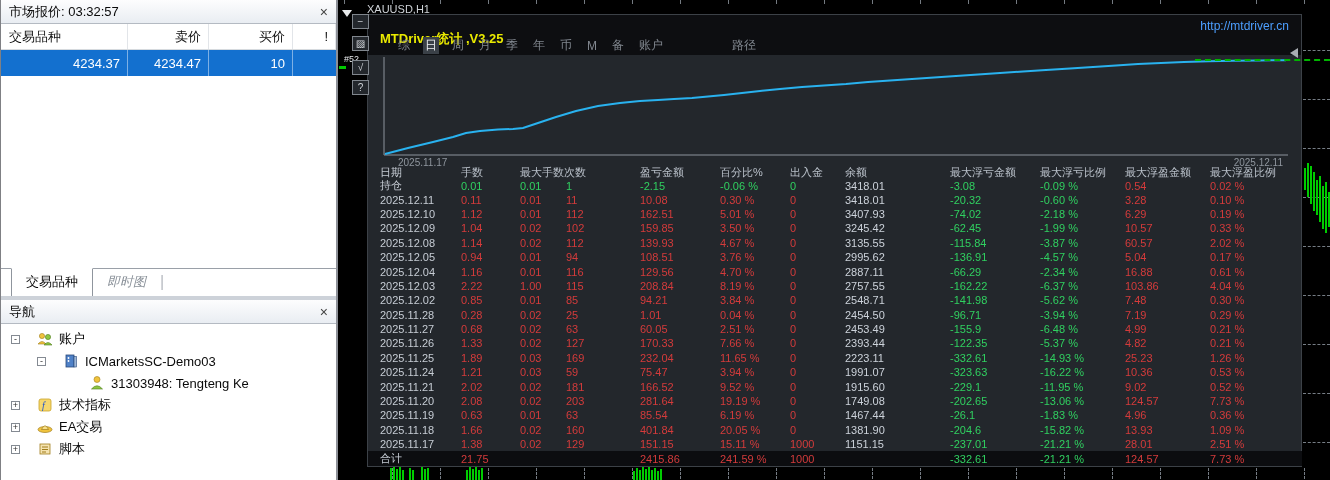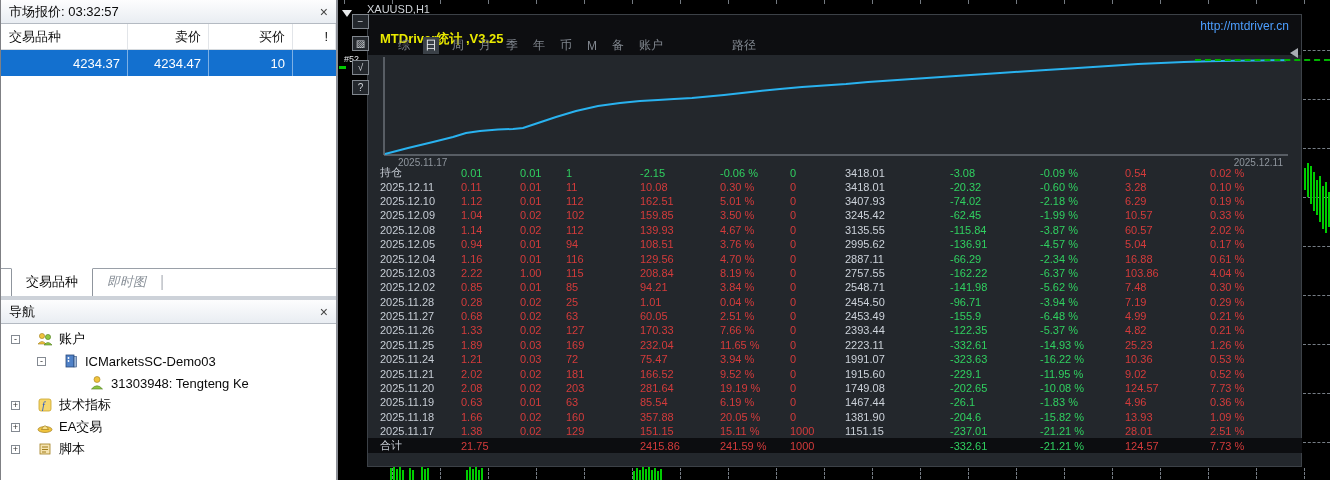--- a/index.html
+++ b/index.html
@@ -289,20 +289,33 @@
   <div class="stats-chart">
     <svg id="curve-svg" width="934" height="104" viewBox="0 0 934 104">
       <line x1="16" y1="4" x2="16" y2="102" stroke="#8d949c" stroke-width="1"></line>
       <line x1="16" y1="102" x2="920" y2="102" stroke="#8d949c" stroke-width="1"></line>
       <polyline id="equity-line" fill="none" stroke-width="2" stroke="#29b2ef" points="17,101 40,95 65,89 85,84 98,80 112,78 130,76.5 145,76 155,75 170,70 188,64 208,58 230,53 252,50 272,48 290,47 306,46 324,45 340,43.5 356,42 374,40 392,38 412,36 434,34 456,32.5 478,31 500,29 522,27.5 544,26 566,24.5 588,23 610,21.5 632,20 655,18.5 678,17 702,15.5 725,14 748,12.5 770,11 793,10 816,9 841,8.3 866,7.8 892,7.4 918,7.2"></polyline>
     </svg>
     <span class="xlab l">2025.11.17</span>
     <span class="xlab r">2025.12.11</span>
   </div>
   <div class="stats-table">
+      <div class="srow head">
+        <span class="c0">日期</span>
+        <span class="">手数</span>
+        <span class="" style="grid-column: span 2;">最大手数次数</span>
+        <span class="">盈亏金额</span>
+        <span class="">百分比%</span>
+        <span class="">出入金</span>
+        <span class="">余额</span>
+        <span class="">最大浮亏金额</span>
+        <span class="">最大浮亏比例</span>
+        <span class="">最大浮盈金额</span>
+        <span class="">最大浮盈比例</span>
+      </div>
       <div class="srow open">
         <span class="c0">持仓</span>
         <span class="grn">0.01</span>
         <span class="grn">0.01</span>
         <span class="grn">1</span>
         <span class="grn">-2.15</span>
         <span class="grn">-0.06 %</span>
         <span class="grn">0</span>
         <span class="bal">3418.01</span>
         <span class="grn">-3.08</span>
@@ -475,21 +488,21 @@
         <span class="bal">2223.11</span>
         <span class="grn">-332.61</span>
         <span class="grn">-14.93 %</span>
         <span class="red">25.23</span>
         <span class="red">1.26 %</span>
       </div>
       <div class="srow daily">
         <span class="c0">2025.11.24</span>
         <span class="red">1.21</span>
         <span class="red">0.03</span>
-        <span class="red">72</span>
+        <span class="red">59</span>
         <span class="red">75.47</span>
         <span class="red">3.94 %</span>
         <span class="red">0</span>
         <span class="bal">1991.07</span>
         <span class="grn">-323.63</span>
         <span class="grn">-16.22 %</span>
         <span class="red">10.36</span>
         <span class="red">0.53 %</span>
       </div>
       <div class="srow daily">
@@ -509,21 +522,21 @@
       <div class="srow daily">
         <span class="c0">2025.11.20</span>
         <span class="red">2.08</span>
         <span class="red">0.02</span>
         <span class="red">203</span>
         <span class="red">281.64</span>
         <span class="red">19.19 %</span>
         <span class="red">0</span>
         <span class="bal">1749.08</span>
         <span class="grn">-202.65</span>
-        <span class="grn">-10.08 %</span>
+        <span class="grn">-13.06 %</span>
         <span class="red">124.57</span>
         <span class="red">7.73 %</span>
       </div>
       <div class="srow daily">
         <span class="c0">2025.11.19</span>
         <span class="red">0.63</span>
         <span class="red">0.01</span>
         <span class="red">63</span>
         <span class="red">85.54</span>
         <span class="red">6.19 %</span>
@@ -532,21 +545,21 @@
         <span class="grn">-26.1</span>
         <span class="grn">-1.83 %</span>
         <span class="red">4.96</span>
         <span class="red">0.36 %</span>
       </div>
       <div class="srow daily">
         <span class="c0">2025.11.18</span>
         <span class="red">1.66</span>
         <span class="red">0.02</span>
         <span class="red">160</span>
-        <span class="red">357.88</span>
+        <span class="red">401.84</span>
         <span class="red">20.05 %</span>
         <span class="red">0</span>
         <span class="bal">1381.90</span>
         <span class="grn">-204.6</span>
         <span class="grn">-15.82 %</span>
         <span class="red">13.93</span>
         <span class="red">1.09 %</span>
       </div>
       <div class="srow daily">
         <span class="c0">2025.11.17</span>

